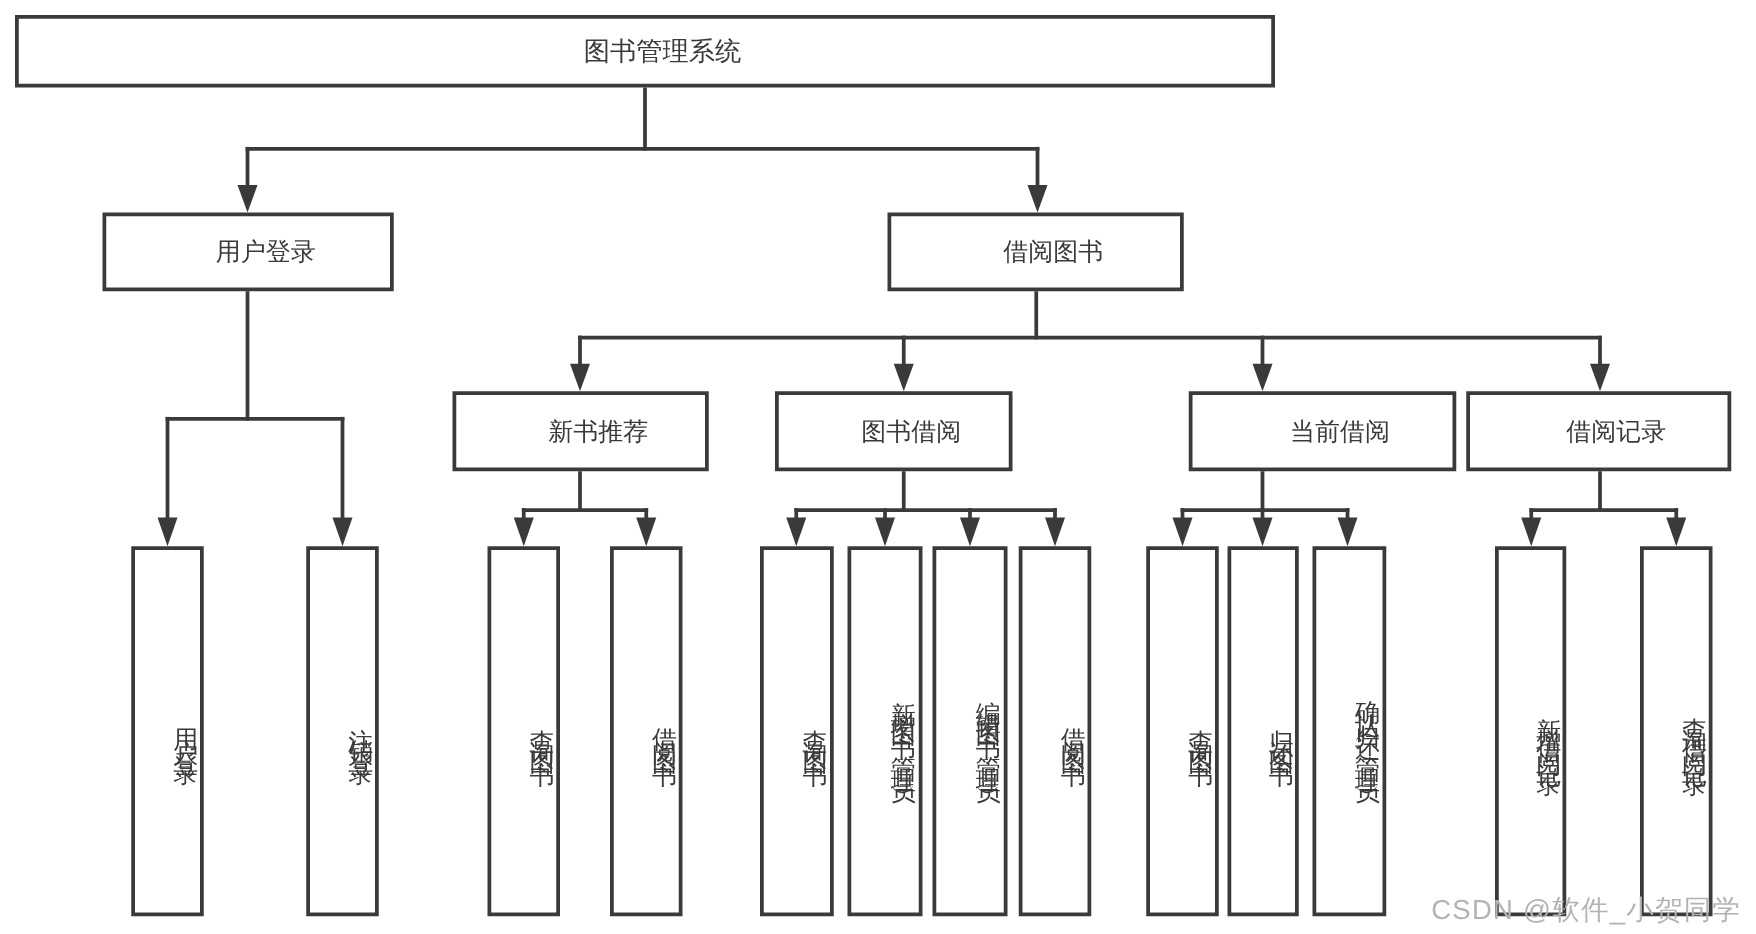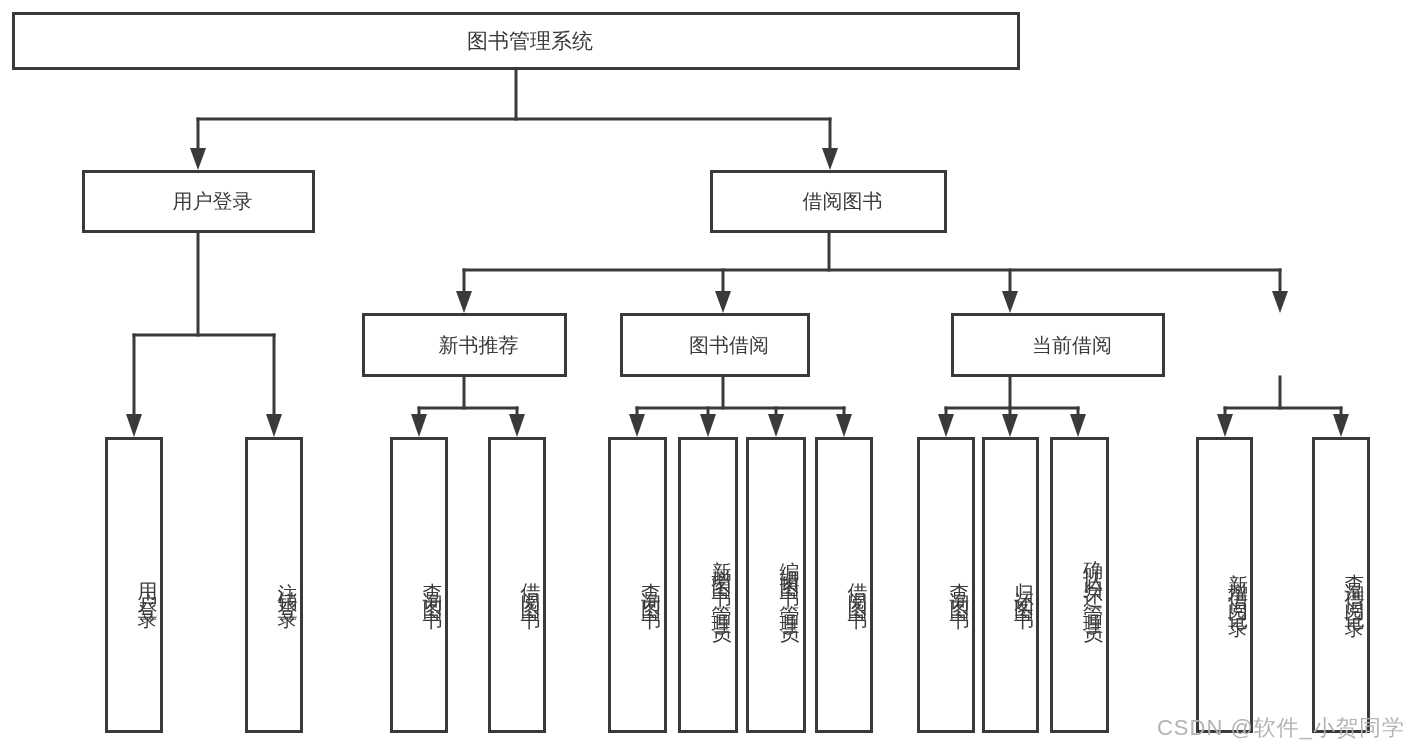--- a/index.html
+++ b/index.html
@@ -12,21 +12,21 @@
     position:absolute;box-sizing:border-box;border:3px solid #3a3a3a;background:#ffffff;
     display:flex;align-items:center;justify-content:center;
     color:#3a3a3a;font-size:20px;z-index:1;white-space:nowrap;padding-left:28px;
   }
   .node.root{font-size:21px;}
   .node.v span{
     writing-mode:vertical-rl;text-orientation:upright;
     letter-spacing:9px;line-height:1;display:block;
   }
   .watermark{
-    position:absolute;right:0;bottom:4px;z-index:2;
+    position:absolute;right:12px;bottom:4px;z-index:2;
     color:#b3b3b3;font-size:22px;letter-spacing:1px;
   }
 </style>
 </head>
 <body>
 
 <div class="canvas">
 
   <svg class="wires" width="1405" height="747" viewBox="0 0 1405 747">
     <g stroke="#3a3a3a" stroke-width="3" stroke-linecap="square" fill="none">
@@ -95,20 +95,21 @@
   </svg>
 
   <div class="node root" style="left:12px;top:12px;width:1008px;height:58px">图书管理系统</div>
 
   <div class="node" style="left:82px;top:170px;width:233px;height:63px">用户登录</div>
   <div class="node" style="left:710px;top:170px;width:237px;height:63px">借阅图书</div>
 
   <div class="node" style="left:362px;top:313px;width:205px;height:64px">新书推荐</div>
   <div class="node" style="left:620px;top:313px;width:190px;height:64px">图书借阅</div>
   <div class="node" style="left:951px;top:313px;width:214px;height:64px">当前借阅</div>
+  <div class="node" style="left:1173px;top:313px;width:212px;height:64px">借阅记录</div>
 
   <div class="node v" style="left:105px;top:437px;width:58px;height:296px">
     <span>用户登录</span>
   </div>
   <div class="node v" style="left:245px;top:437px;width:58px;height:296px">
     <span>注销登录</span>
   </div>
 
   <div class="node v" style="left:390px;top:437px;width:58px;height:296px">
     <span>查询图书</span>

